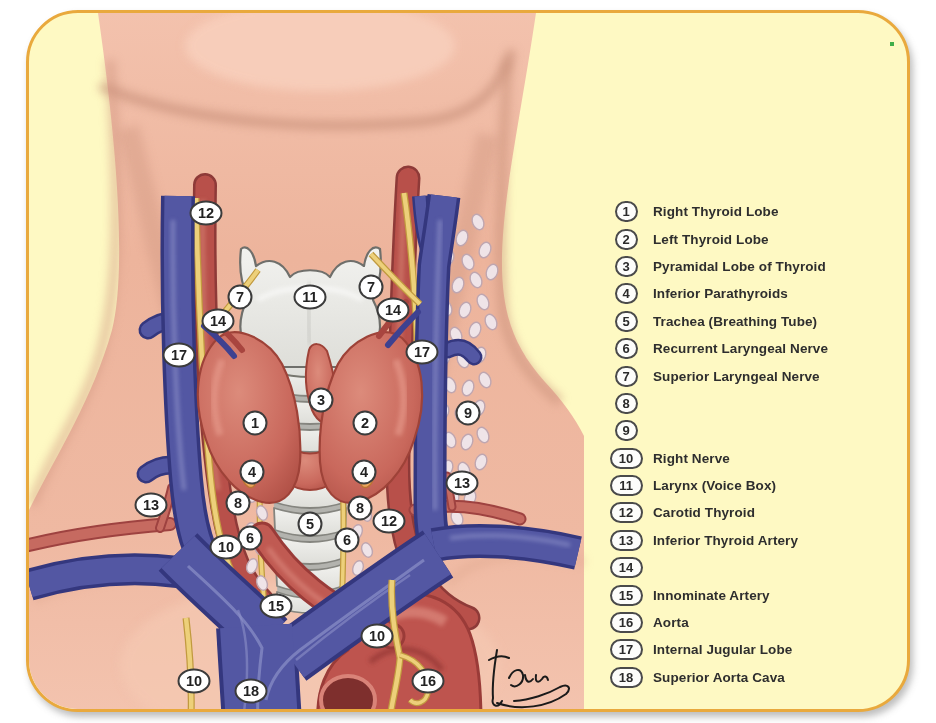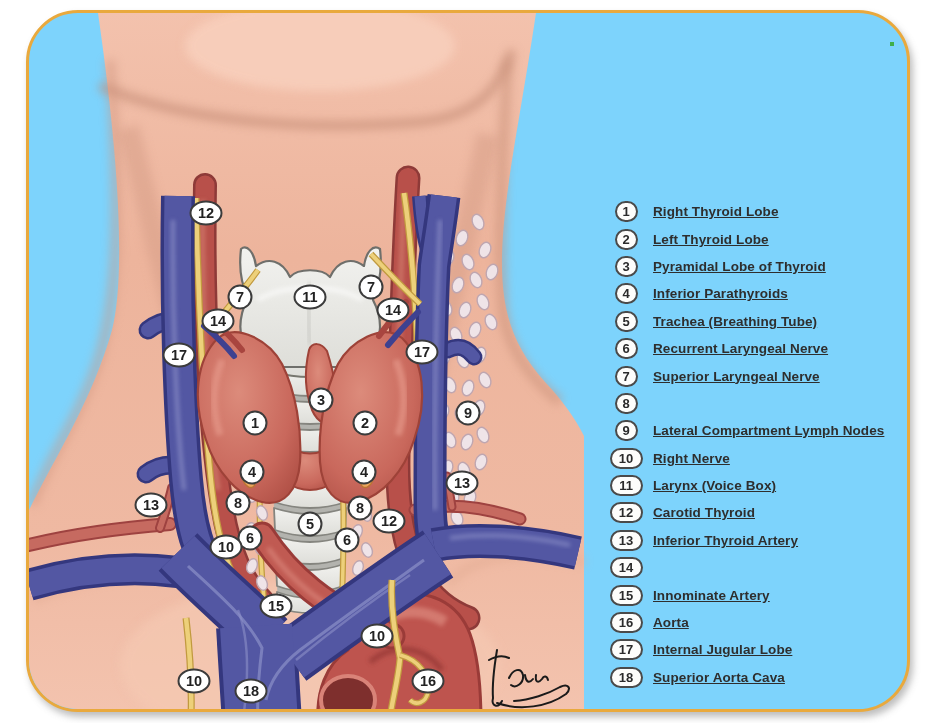--- a/index.html
+++ b/index.html
@@ -1,29 +1,29 @@
 <!DOCTYPE html>
 <html><head>
 <meta charset="utf-8">
 <style>
   html,body{margin:0;padding:0;background:#ffffff;width:936px;height:723px;
     font-family:"Liberation Sans",sans-serif;-webkit-font-smoothing:antialiased;}
   .stage{position:relative;width:936px;height:723px;overflow:hidden;background:#fff;}
   .card{position:absolute;left:26px;top:10px;width:878px;height:696px;
-    border:3px solid #E9A93D;border-radius:52px;background:#7dd3fc;overflow:hidden;
+    border:3px solid #E9A93D;border-radius:52px;background:#fef9c3;overflow:hidden;
     box-shadow:3px 5px 7px rgba(110,110,110,.45);}
   .illustration-svg{position:absolute;left:-29px;top:-13px;width:936px;height:723px;display:block;}
   .legend{position:absolute;left:578px;top:185px;width:300px;}
   .legend-row{display:flex;align-items:center;height:27.4px;}
   .badge-col{width:38px;display:flex;justify-content:center;flex:0 0 38px;}
   .badge{height:21px;min-width:23px;box-sizing:border-box;border:2px solid #4a4a4a;
     border-radius:12px;display:inline-flex;align-items:center;justify-content:center;
     font-weight:bold;font-size:13px;color:#2b2b2b;background:#fdfdfb;padding:0 2px;line-height:1;}
   .badge.wide{min-width:33px;}
-  .legend-label{margin-left:8px;font-weight:bold;font-size:13.5px;color:#2e2e2e;white-space:nowrap;letter-spacing:.1px;text-decoration:underline;}
+  .legend-label{margin-left:8px;font-weight:bold;font-size:13.5px;color:#2e2e2e;white-space:nowrap;letter-spacing:.1px;}
   .green-dot{position:absolute;left:861px;top:29px;width:4px;height:4px;background:#3FAE49;}
 </style>
 </head>
 <body>
 
 <div class="stage">
   <div class="card">
 
     <svg class="illustration-svg" viewBox="0 0 936 723">
       <defs>
@@ -371,21 +371,20 @@
         </div>
       <div class="legend-row">
           <span class="badge-col">
             <span class="badge">8</span>
           </span>
         </div>
       <div class="legend-row">
           <span class="badge-col">
             <span class="badge">9</span>
           </span>
-          <span class="legend-label">Lateral Compartment Lymph Nodes</span>
         </div>
       <div class="legend-row">
           <span class="badge-col">
             <span class="badge wide">10</span>
           </span>
           <span class="legend-label">Right Nerve</span>
         </div>
       <div class="legend-row">
           <span class="badge-col">
             <span class="badge wide">11</span>

